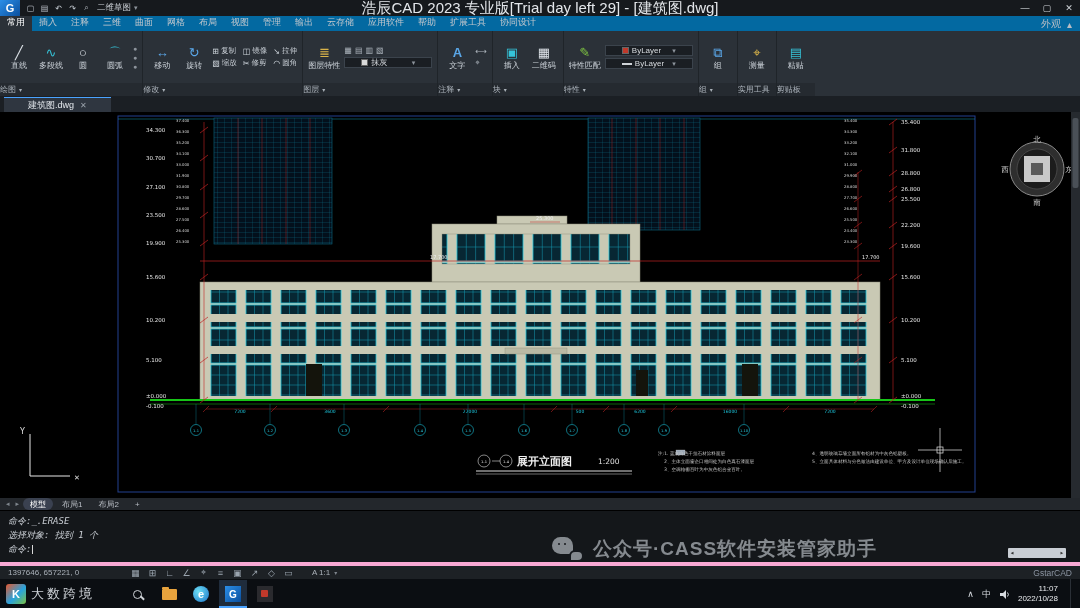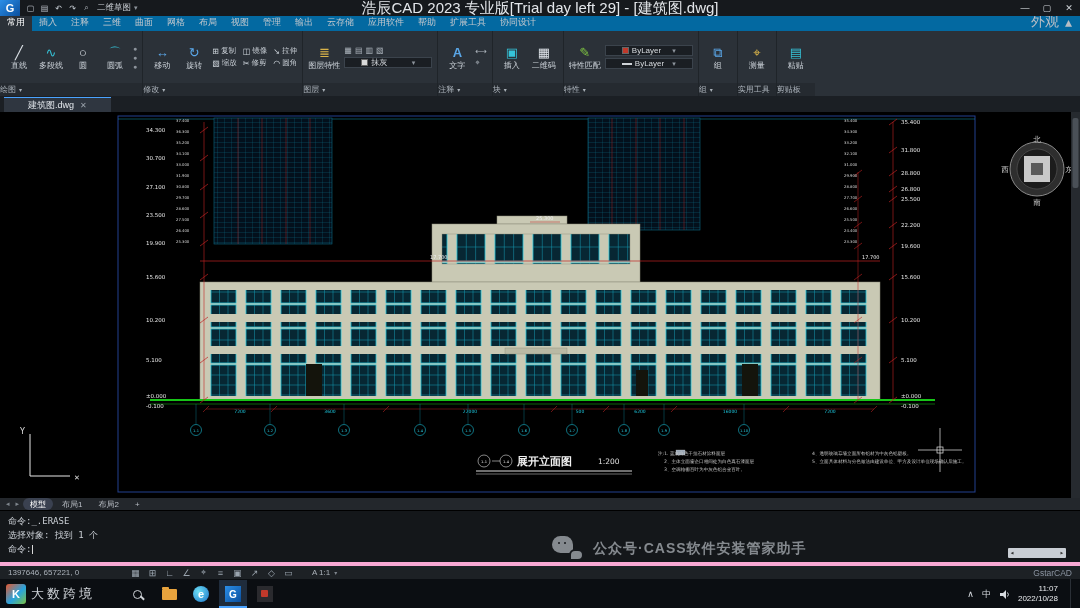--- a/index.html
+++ b/index.html
@@ -14,21 +14,21 @@
   .qa span { width:13px; text-align:center; font-size:8px; color:#c2c8cf; }
   .workspace { display:flex; align-items:center; gap:3px; padding:0 4px; font-size:8.5px; color:#cdd2d8; }
   .tb-title { position:absolute; left:0; right:0; text-align:center; font-size:15px; color:#e3e6ea; pointer-events:none; }
   .winctl { margin-left:auto; display:flex; }
   .winctl span { width:22px; text-align:center; font-size:9px; color:#cfd3d8; }
 
   
   .rtabs { height:15px; background:#0369a1; display:flex; align-items:flex-end; color:#c2c7cd; font-size:9px; flex:0 0 auto; }
   .rtab { padding:1px 7px 2px; cursor:default; }
   .rtab.active { background:#2b3138; color:#ffffff; }
-  .rtabs-right { margin-left:auto; display:flex; align-items:center; gap:6px; padding-right:8px; font-size:14px; color:#b8bdc4;justify-content:space-between; }
+  .rtabs-right { margin-left:auto; display:flex; align-items:center; gap:6px; padding-right:8px; font-size:10px; color:#b8bdc4;justify-content:space-between; }
 
   
   .ribbon { height:65px; background:#2b3138; display:flex; flex:0 0 auto; }
   .panel { display:flex; flex-direction:column; border-right:1px solid #1f2429; }
   .panel-body { height:52px; display:flex; align-items:center; padding:2px 5px; gap:4px; }
   .panel-cap { height:13px; background:#252a30; color:#a9b0b8; font-size:8px; display:flex; align-items:center; justify-content:flex-start; gap:3px; }
   .tool-big { min-width:28px; display:flex; flex-direction:column; align-items:center; gap:1px; color:#ccd2d9; font-size:8px; line-height:9px; }
   .tool-big .ic { font-size:13px; line-height:15px; color:#dfe4ea; }
   .ic-blue { color:#5aa7e8 !important; } .ic-teal { color:#35c3d8 !important; } .ic-yellow { color:#d9b44a !important; } .ic-green { color:#7dc242 !important; }
   .small-grid { display:grid; grid-template-columns:auto auto auto; gap:2px 6px; font-size:7.5px; color:#c4cad1; }
@@ -59,21 +59,21 @@
   .title-scale { font-size:7.5px; fill:#e0e0e0; }
   .tcmp { font-size:7.5px; fill:#c4c4c4; }
 
   
   .ltabs { height:12px; background:#23272c; display:flex; align-items:center; font-size:8px; color:#b9bec5; gap:2px; padding-left:4px; flex:0 0 auto; }
   .ltab { padding:0 7px; height:100%; display:flex; align-items:center; }
   .ltab.active { background:#3a4150; color:#fff;border-radius:6px; }
   .larr { color:#7f868e; font-size:7px; padding:0 2px; }
 
   
-  .cmd { height:52px; background:#14171a; border-top:1px solid #000; padding:3px 8px; font-family:"DejaVu Sans Mono", monospace; font-size:9px; color:#c9ced4; line-height:14px; flex:0 0 auto; position:relative; }
+  .cmd { height:52px; background:#14171a; border-top:1px solid #000; padding:3px 8px; font-family:"DejaVu Sans Mono", monospace; font-size:9px; color:#c9ced4; line-height:14px; flex:0 0 auto; position:relative;font-style:italic; }
   .caret { display:inline-block; width:1px; height:9px; background:#d8d8d8; vertical-align:middle; margin-left:1px; }
   .cmd-scroll { position:absolute; right:14px; bottom:4px; width:58px; height:10px; background:#c9ced4; border-radius:1px; display:flex; align-items:center; justify-content:space-between; padding:0 2px; font-size:7px; color:#333; }
 
   
   .status { height:17px; background:#1d2125; border-top:4px solid #f9a8d4; display:flex; align-items:center; font-size:8px; color:#aab1b9; gap:2px; padding:0 8px; flex:0 0 auto; }
   .coords { width:118px; }
   .sic { width:15px; text-align:center; font-size:9px; color:#9aa4ae; }
   .status-mid { margin-left:14px; display:flex; align-items:center; gap:4px; }
   .status-right { margin-left:auto; display:flex; align-items:center; gap:8px; }
   .brand { color:#8a93a0; font-size:8.5px; }
@@ -97,21 +97,21 @@
   .tray { margin-left:auto; display:flex; align-items:center; gap:8px; color:#d7dbe0; font-size:9px; }
   .tray .time-block { text-align:right; font-size:8px; line-height:10px; color:#e8eaed; }
   .tray-edge { width:4px; height:30px; border-left:1px solid #2a2f36; margin-left:4px; }
 
   
   .watermark { position:absolute; left:552px; top:536px; display:flex; align-items:center; gap:9px; z-index:40; opacity:.92; }
   .wm-icon { position:relative; width:32px; height:25px; }
   .wm-icon .b1 { position:absolute; width:21px; height:17px; background:#8f9499; border-radius:9px 9px 2px 9px; top:0; left:0; }
   .wm-icon .b2 { position:absolute; width:15px; height:12px; background:#8f9499; border-radius:7px 7px 7px 2px; right:0; bottom:0; border:2px solid #16191d; }
   .wm-icon .d { position:absolute; width:2px; height:2px; background:#16191d; border-radius:50%; }
-  .wm-text { font-size:14px; font-weight:600; color:#8f9499; letter-spacing:1px; white-space:nowrap; }
+  .wm-text { font-size:19px; font-weight:600; color:#8f9499; letter-spacing:1px; white-space:nowrap; }
 </style>
 </head>
 <body>
 
 <div class="app">
 
   <div class="titlebar">
     <div class="logo">G</div>
     <div class="qa">
       <span>▢</span>

